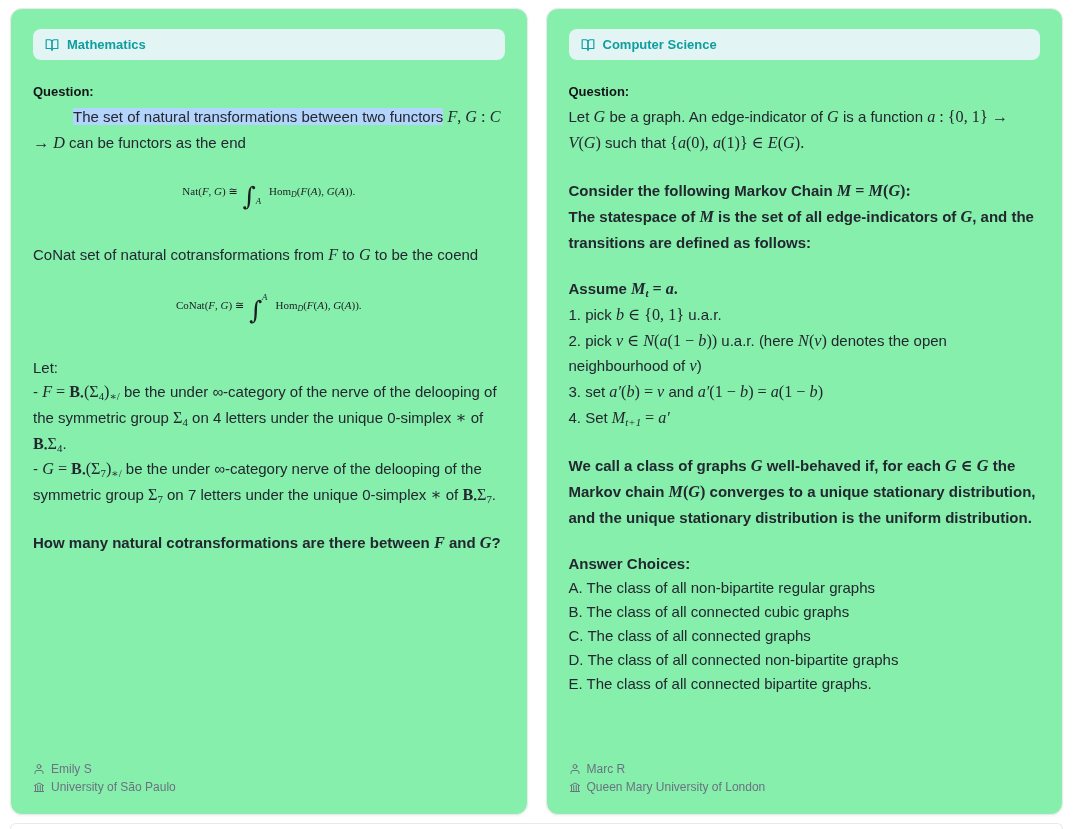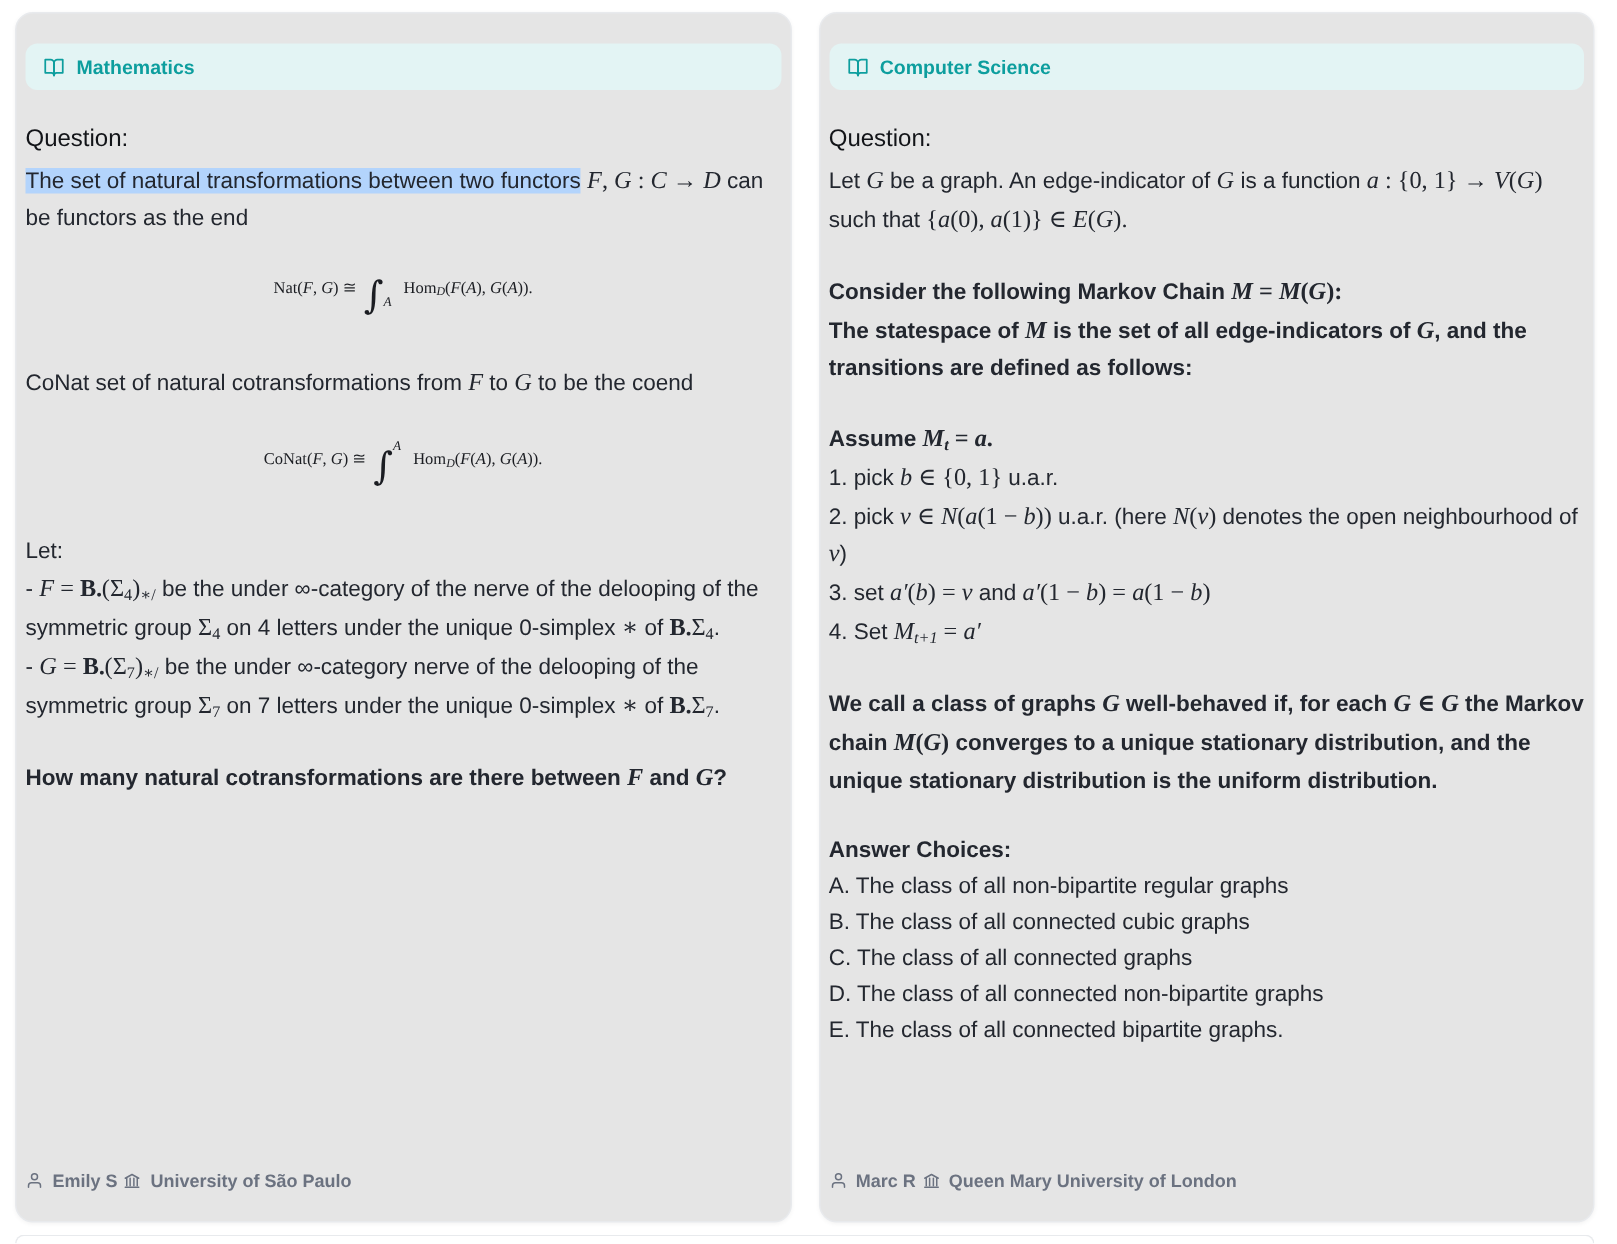--- a/index.html
+++ b/index.html
@@ -5,51 +5,51 @@
   * { box-sizing: border-box; }
   html, body { margin: 0; padding: 0; }
   body {
     width: 1078px; height: 829px; position: relative; overflow: hidden;
     background: #ffffff;
     font-family: "Liberation Sans", "DejaVu Sans", sans-serif;
     color: var(--text, #23272f);
   }
   .cards { position: absolute; left: 10px; top: 8px; width: 1053px; display: flex; gap: 18px; }
   .card {
-    flex: 1 1 0; height: 807px; background: #e5e5e5;
+    flex: 1 1 0; height: 807px; background: #86efac;
     border: 1px solid var(--border, #e8eaed); border-radius: 12px;
     box-shadow: 0 1px 3px rgba(0,0,0,.05);
-    padding: 20px 6px; display: flex; flex-direction: column;
+    padding: 20px 22px; display: flex; flex-direction: column;
   }
   .badge {
     display: flex; align-items: center; gap: 8px; flex: 0 0 auto;
     background: var(--badge_bg, #e3f4f4); color: var(--accent, #0d9e9e);
     border-radius: 8px; padding: 8px 12px; font-size: 13px; font-weight: 700;
   }
   .badge svg { flex: 0 0 auto; }
-  .q-label { margin: 24px 0 6px 0; font-size: 16px; font-weight: 400; color: #121418; }
+  .q-label { margin: 24px 0 6px 0; font-size: 13px; font-weight: 700; color: #121418; }
   .para { margin: 0; font-size: 15px; line-height: 1.6; }
   .gap { margin-top: 22px; font-weight: bold; }
   .answers-label { font-weight: 700; }
   .formula {
     text-align: center; line-height: 1.2;
     font-family: "Liberation Serif", "DejaVu Serif", serif;
     font-size: 11px; margin: 28px 0 42px; color: #1b1d22;
   }
   .formula .seg-m, .formula .seg-mr, .formula .seg-mb { font-size: 1em; }
   .seg-m  { font-family: "Liberation Serif", "DejaVu Serif", serif; font-style: italic; font-size: 1.08em; }
   .seg-mr { font-family: "Liberation Serif", "DejaVu Serif", serif; font-size: 1.08em; }
   .seg-mb { font-family: "Liberation Serif", "DejaVu Serif", serif; font-weight: 700; font-size: 1.08em; }
   .seg-sub  { font-family: "Liberation Serif", "DejaVu Serif", serif; font-size: 0.72em; vertical-align: -0.25em; }
   .seg-subi { font-family: "Liberation Serif", "DejaVu Serif", serif; font-style: italic; font-size: 0.72em; vertical-align: -0.25em; }
-  .seg-hl { background: var(--highlight, #b3d4fc); }
+  .seg-hl { background: var(--highlight, #b3d4fc); margin-left: 40px; }
   .seg-int  { font-family: "DejaVu Serif", serif; font-size: 2.3em; vertical-align: -0.4em; line-height: 0; padding: 0 2px; }
   .seg-isub { font-family: "Liberation Serif", "DejaVu Serif", serif; font-style: italic; font-size: 0.8em; vertical-align: -1.05em; margin: 0 8px 0 -2px; line-height: 0; }
   .seg-isup { font-family: "Liberation Serif", "DejaVu Serif", serif; font-style: italic; font-size: 0.8em; vertical-align: 1.05em; margin: 0 8px 0 -2px; line-height: 0; }
-  .footer { margin-top: auto; display: flex; flex-direction: row; gap: 4px; padding-top: 16px; font-weight: bold; }
+  .footer { margin-top: auto; display: flex; flex-direction: column; gap: 4px; padding-top: 16px; }
   .footer-line { display: flex; align-items: center; gap: 6px; font-size: 12px; color: var(--muted, #6b7280); }
   .footer-line svg { flex: 0 0 auto; }
   .next-row {
     position: absolute; left: 10px; top: 823px; width: 1053px; height: 6px;
     background: #fff; border: 1px solid var(--border, #e8eaed); border-bottom: none;
     border-radius: 12px 12px 0 0;
   }
 </style>
 </head>
 <body>

